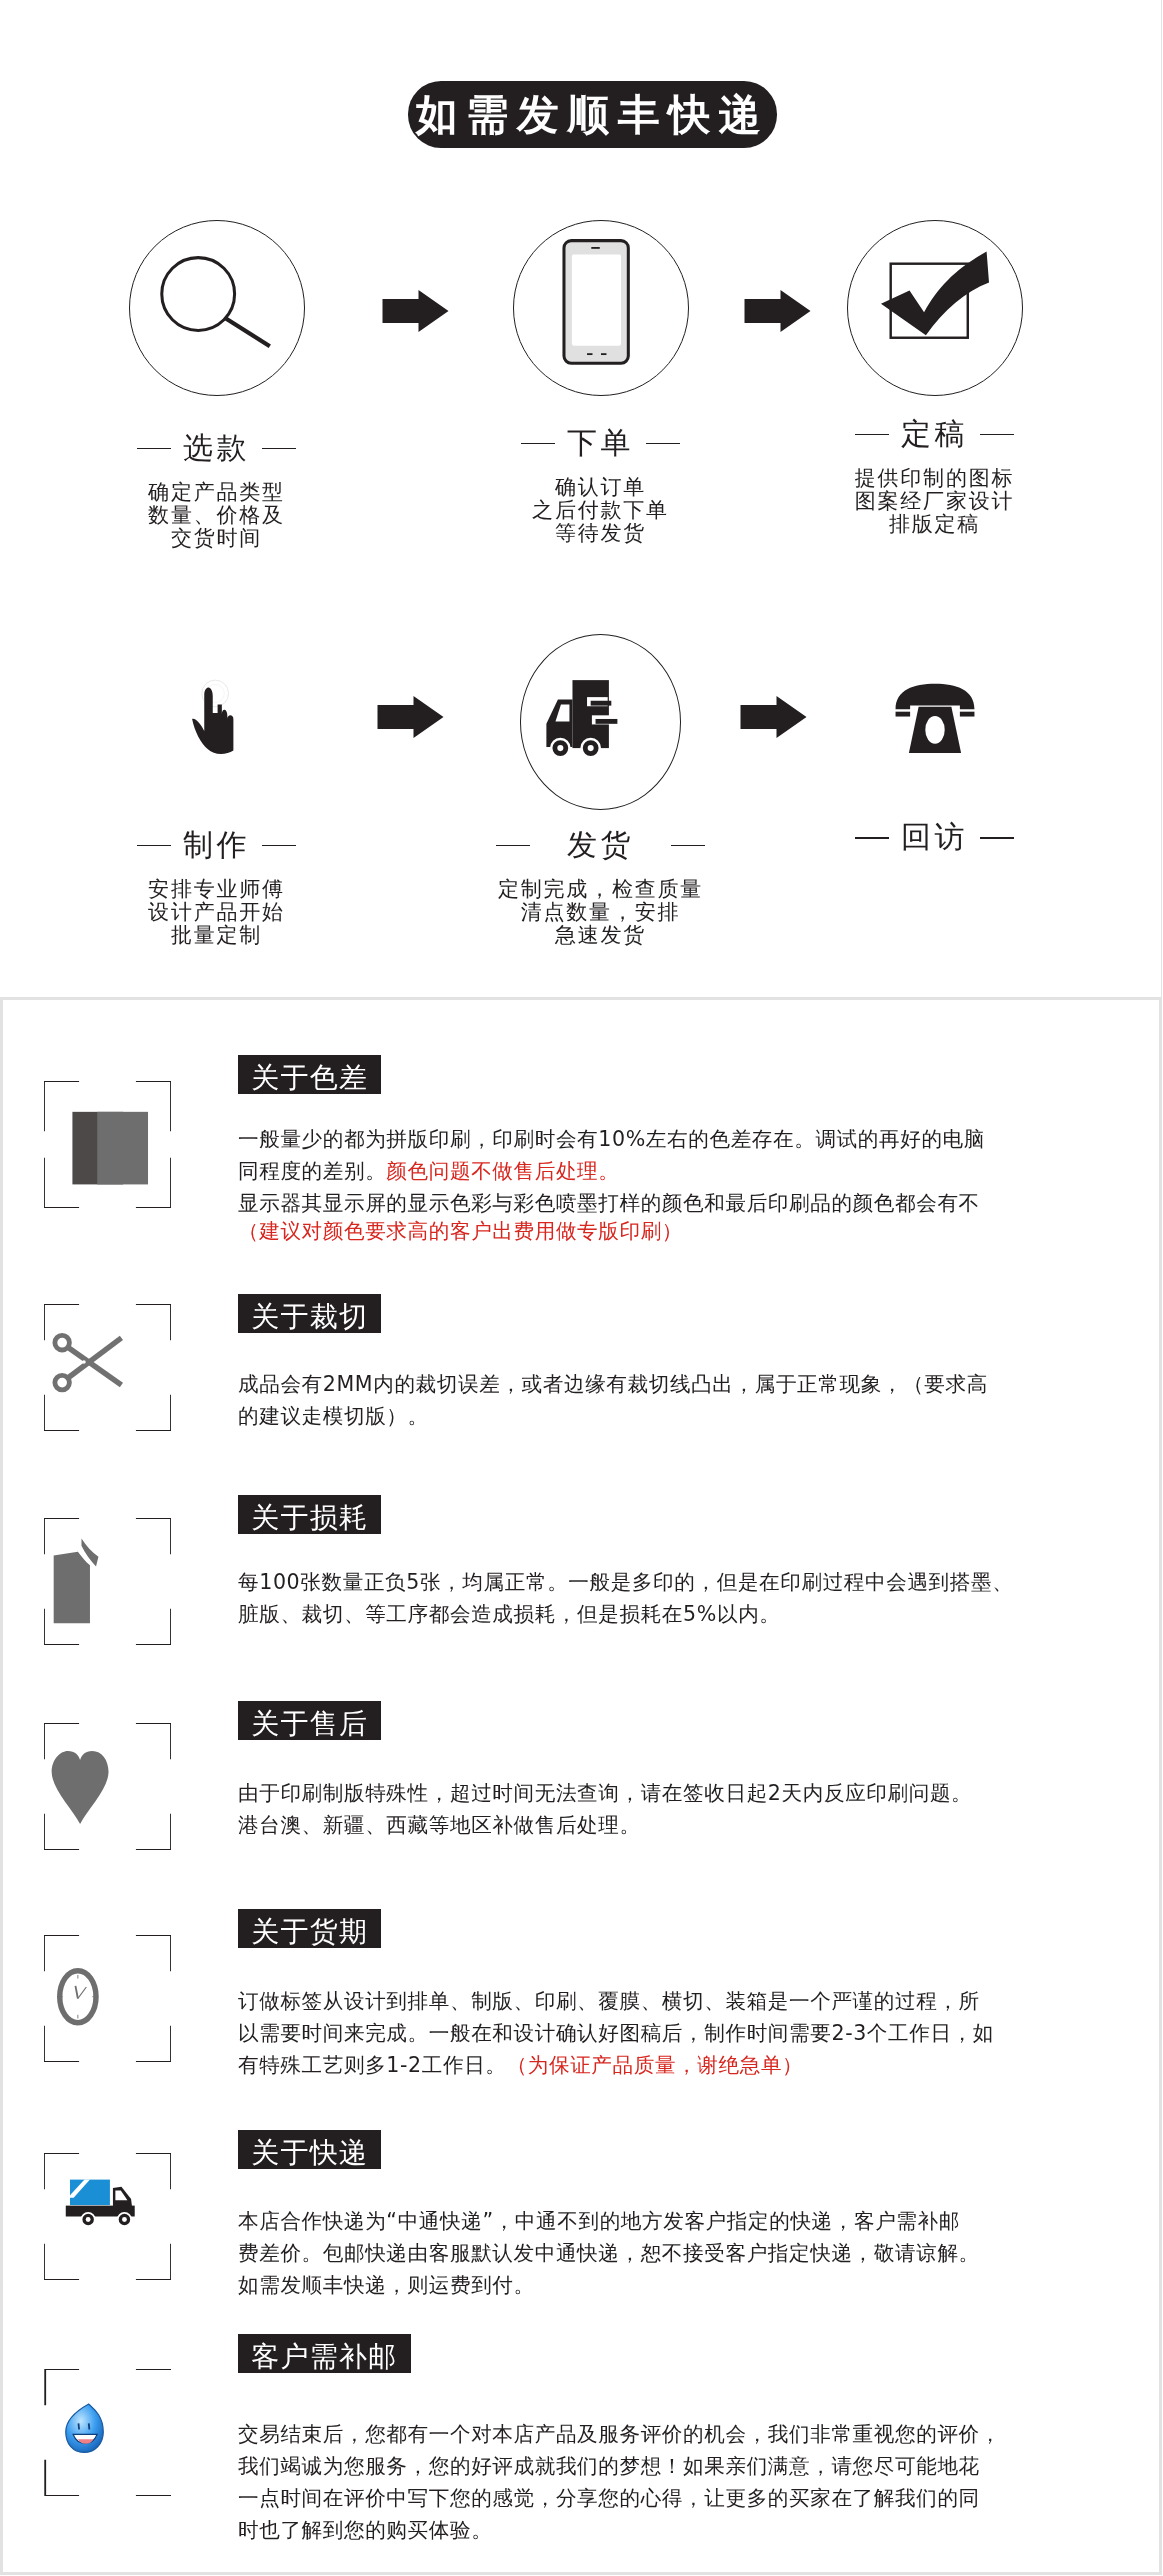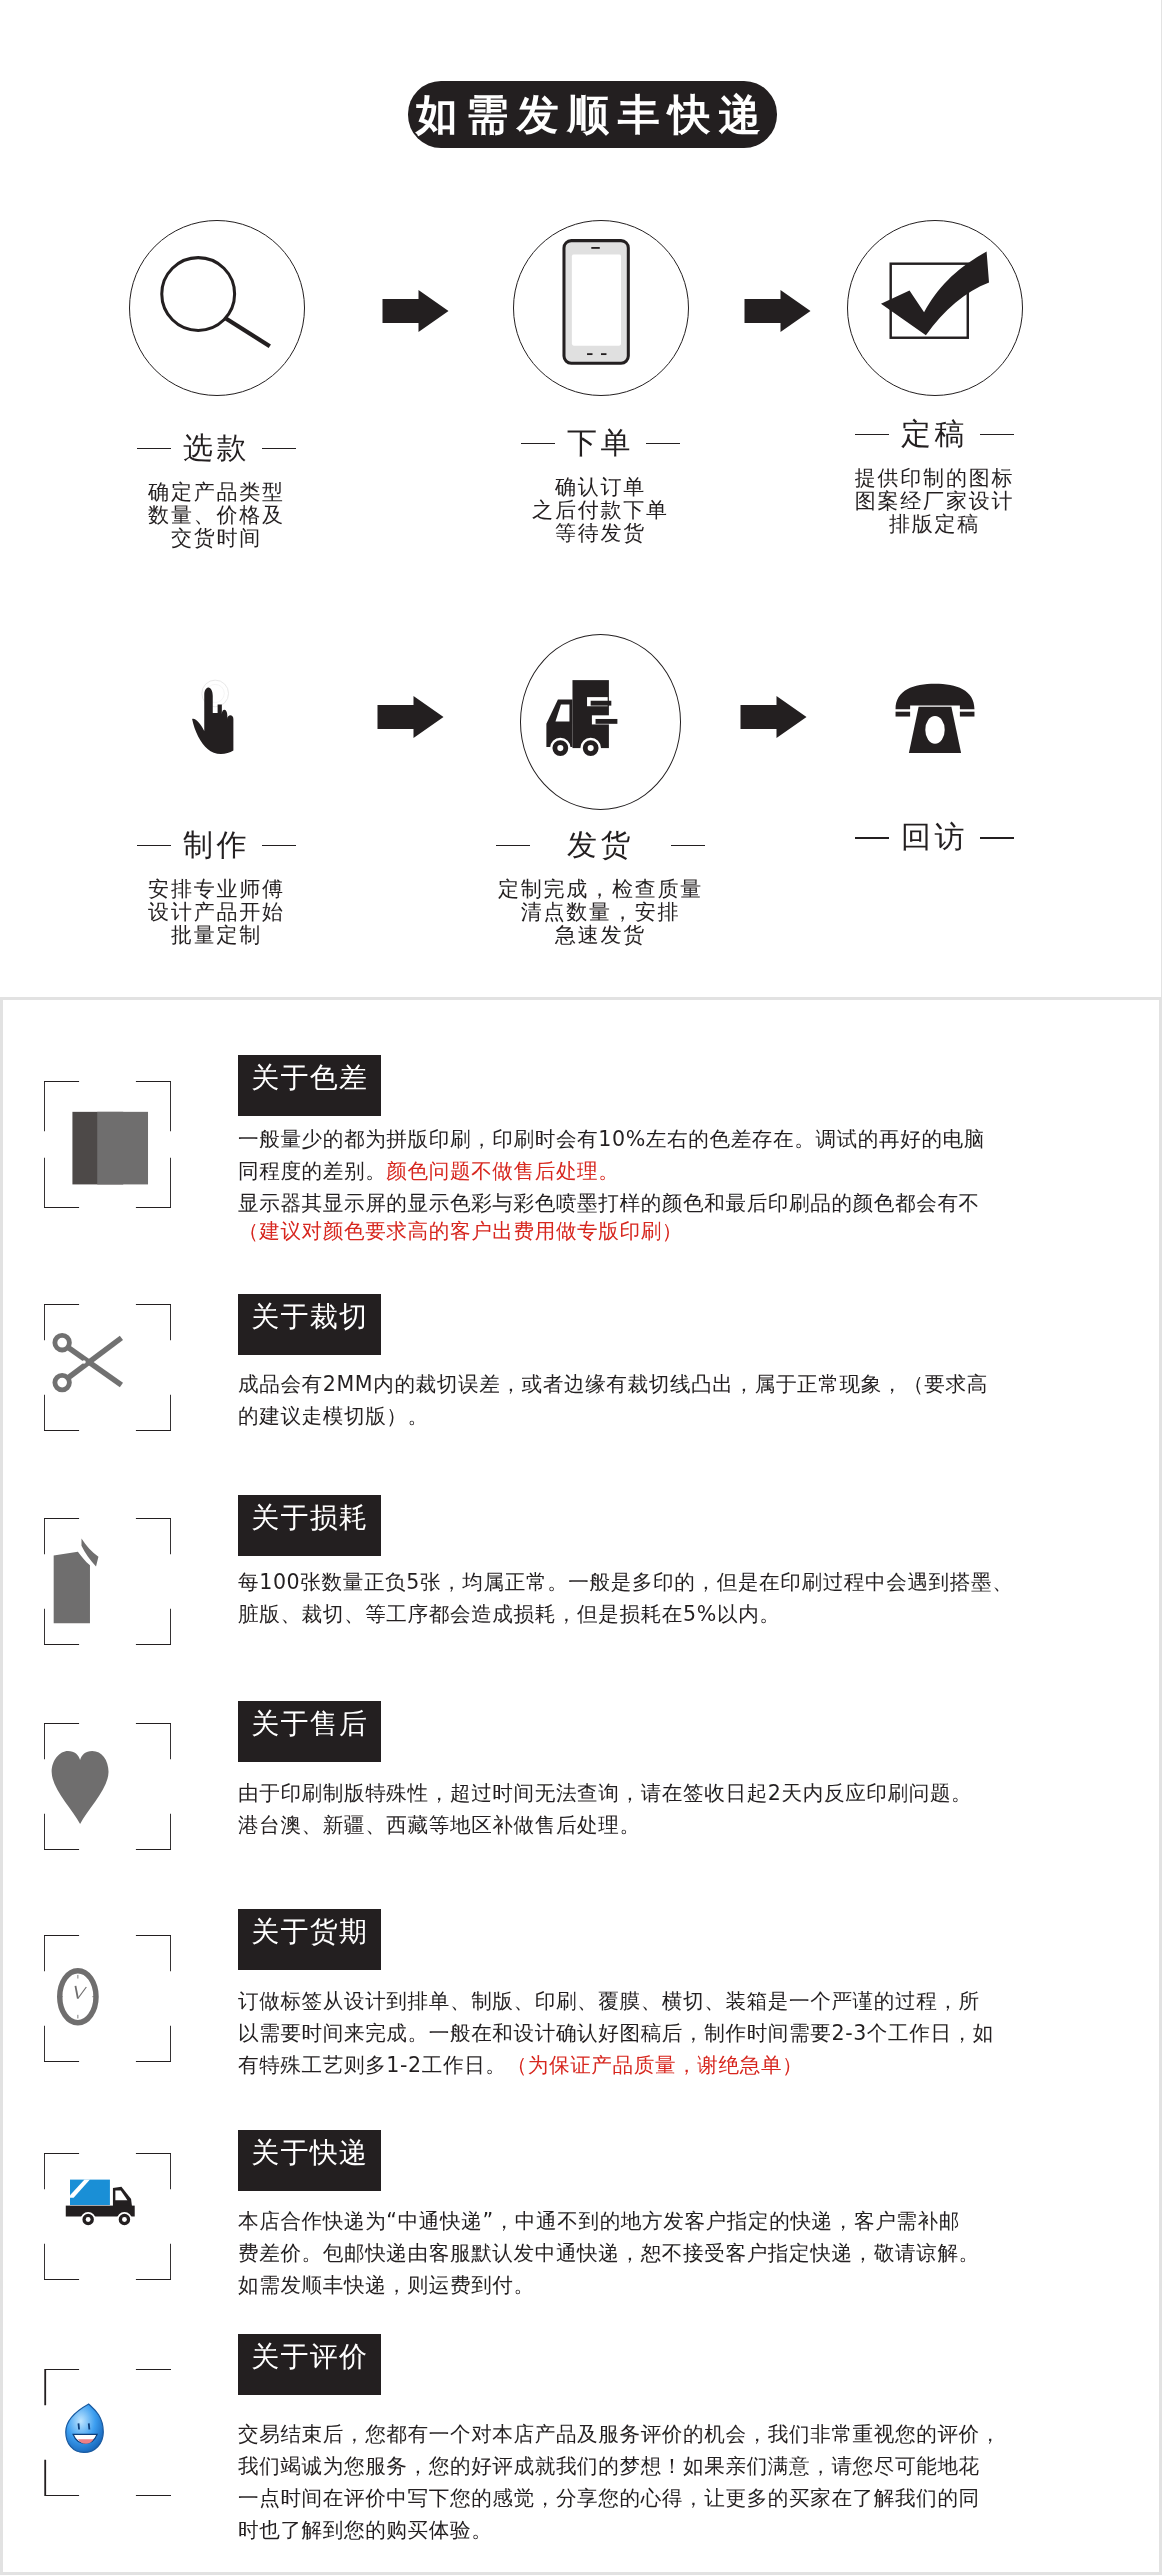--- a/index.html
+++ b/index.html
@@ -25,21 +25,21 @@
 
   .arrow { position:absolute; width:67px; height:42px; }
 
   
   .panel { position:absolute; left:0; top:997px; width:1162px; height:1578px;
            border:3px solid #e2e2e2; box-sizing:border-box; background:#fff; }
 
   .info { position:absolute; left:0; width:1164px; }
   .info .bracket { position:absolute; left:44px; width:127px; height:127px; }
   .info .bracket svg { position:absolute; left:0; top:0; }
-  .info .tag { position:absolute; left:238px; height:61px; padding:0 13.3px;
+  .info .tag { position:absolute; left:238px; height:39px; padding:0 13.3px;
                background:#231f20; color:#fff; font-size:28px; line-height:45px; letter-spacing:1.2px; }
   .info .body { position:absolute; left:238px; width:867px; font-size:20.6px; line-height:32px;
                 color:#231f20; letter-spacing:0.6px; }
   .red { color:#d7261e; }
 </style>
 </head>
 <body>
 
 <div class="top-frame"></div>
 
@@ -327,21 +327,21 @@
           <stop offset="100%" stop-color="#1664b8"></stop>
         </radialGradient>
       </defs>
       <path d="M74,58 C80,64 98,76 98,104 C98,124 84,138 66,138 C48,138 36,124 36,104 C36,82 56,68 74,58 Z" fill="url(#bubbleGrad)" stroke="#1a5aa0" stroke-width="2"></path>
       <line x1="57" y1="90" x2="58" y2="100" stroke="#0e3f7a" stroke-width="3"></line>
       <line x1="74" y1="90" x2="75" y2="100" stroke="#0e3f7a" stroke-width="3"></line>
       <path d="M48,108 C56,128 80,128 88,108 Z" fill="#ffffff" stroke="#0e3f7a" stroke-width="2"></path>
       <path d="M56,116 C62,126 76,126 82,116 Z" fill="#ef7f86"></path>
     </svg>
   </div>
-  <div class="tag" style="top:0;">关于评价</div>
+  <div class="tag" style="top:0;">客户需补邮</div>
   <div class="body" style="top:84px;">
     <div>交易结束后，您都有一个对本店产品及服务评价的机会，我们非常重视您的评价，</div>
     <div>我们竭诚为您服务，您的好评成就我们的梦想！如果亲们满意，请您尽可能地花</div>
     <div>一点时间在评价中写下您的感觉，分享您的心得，让更多的买家在了解我们的同</div>
     <div>时也了解到您的购买体验。</div>
   </div>
 </div>
 
 
 </body></html>

